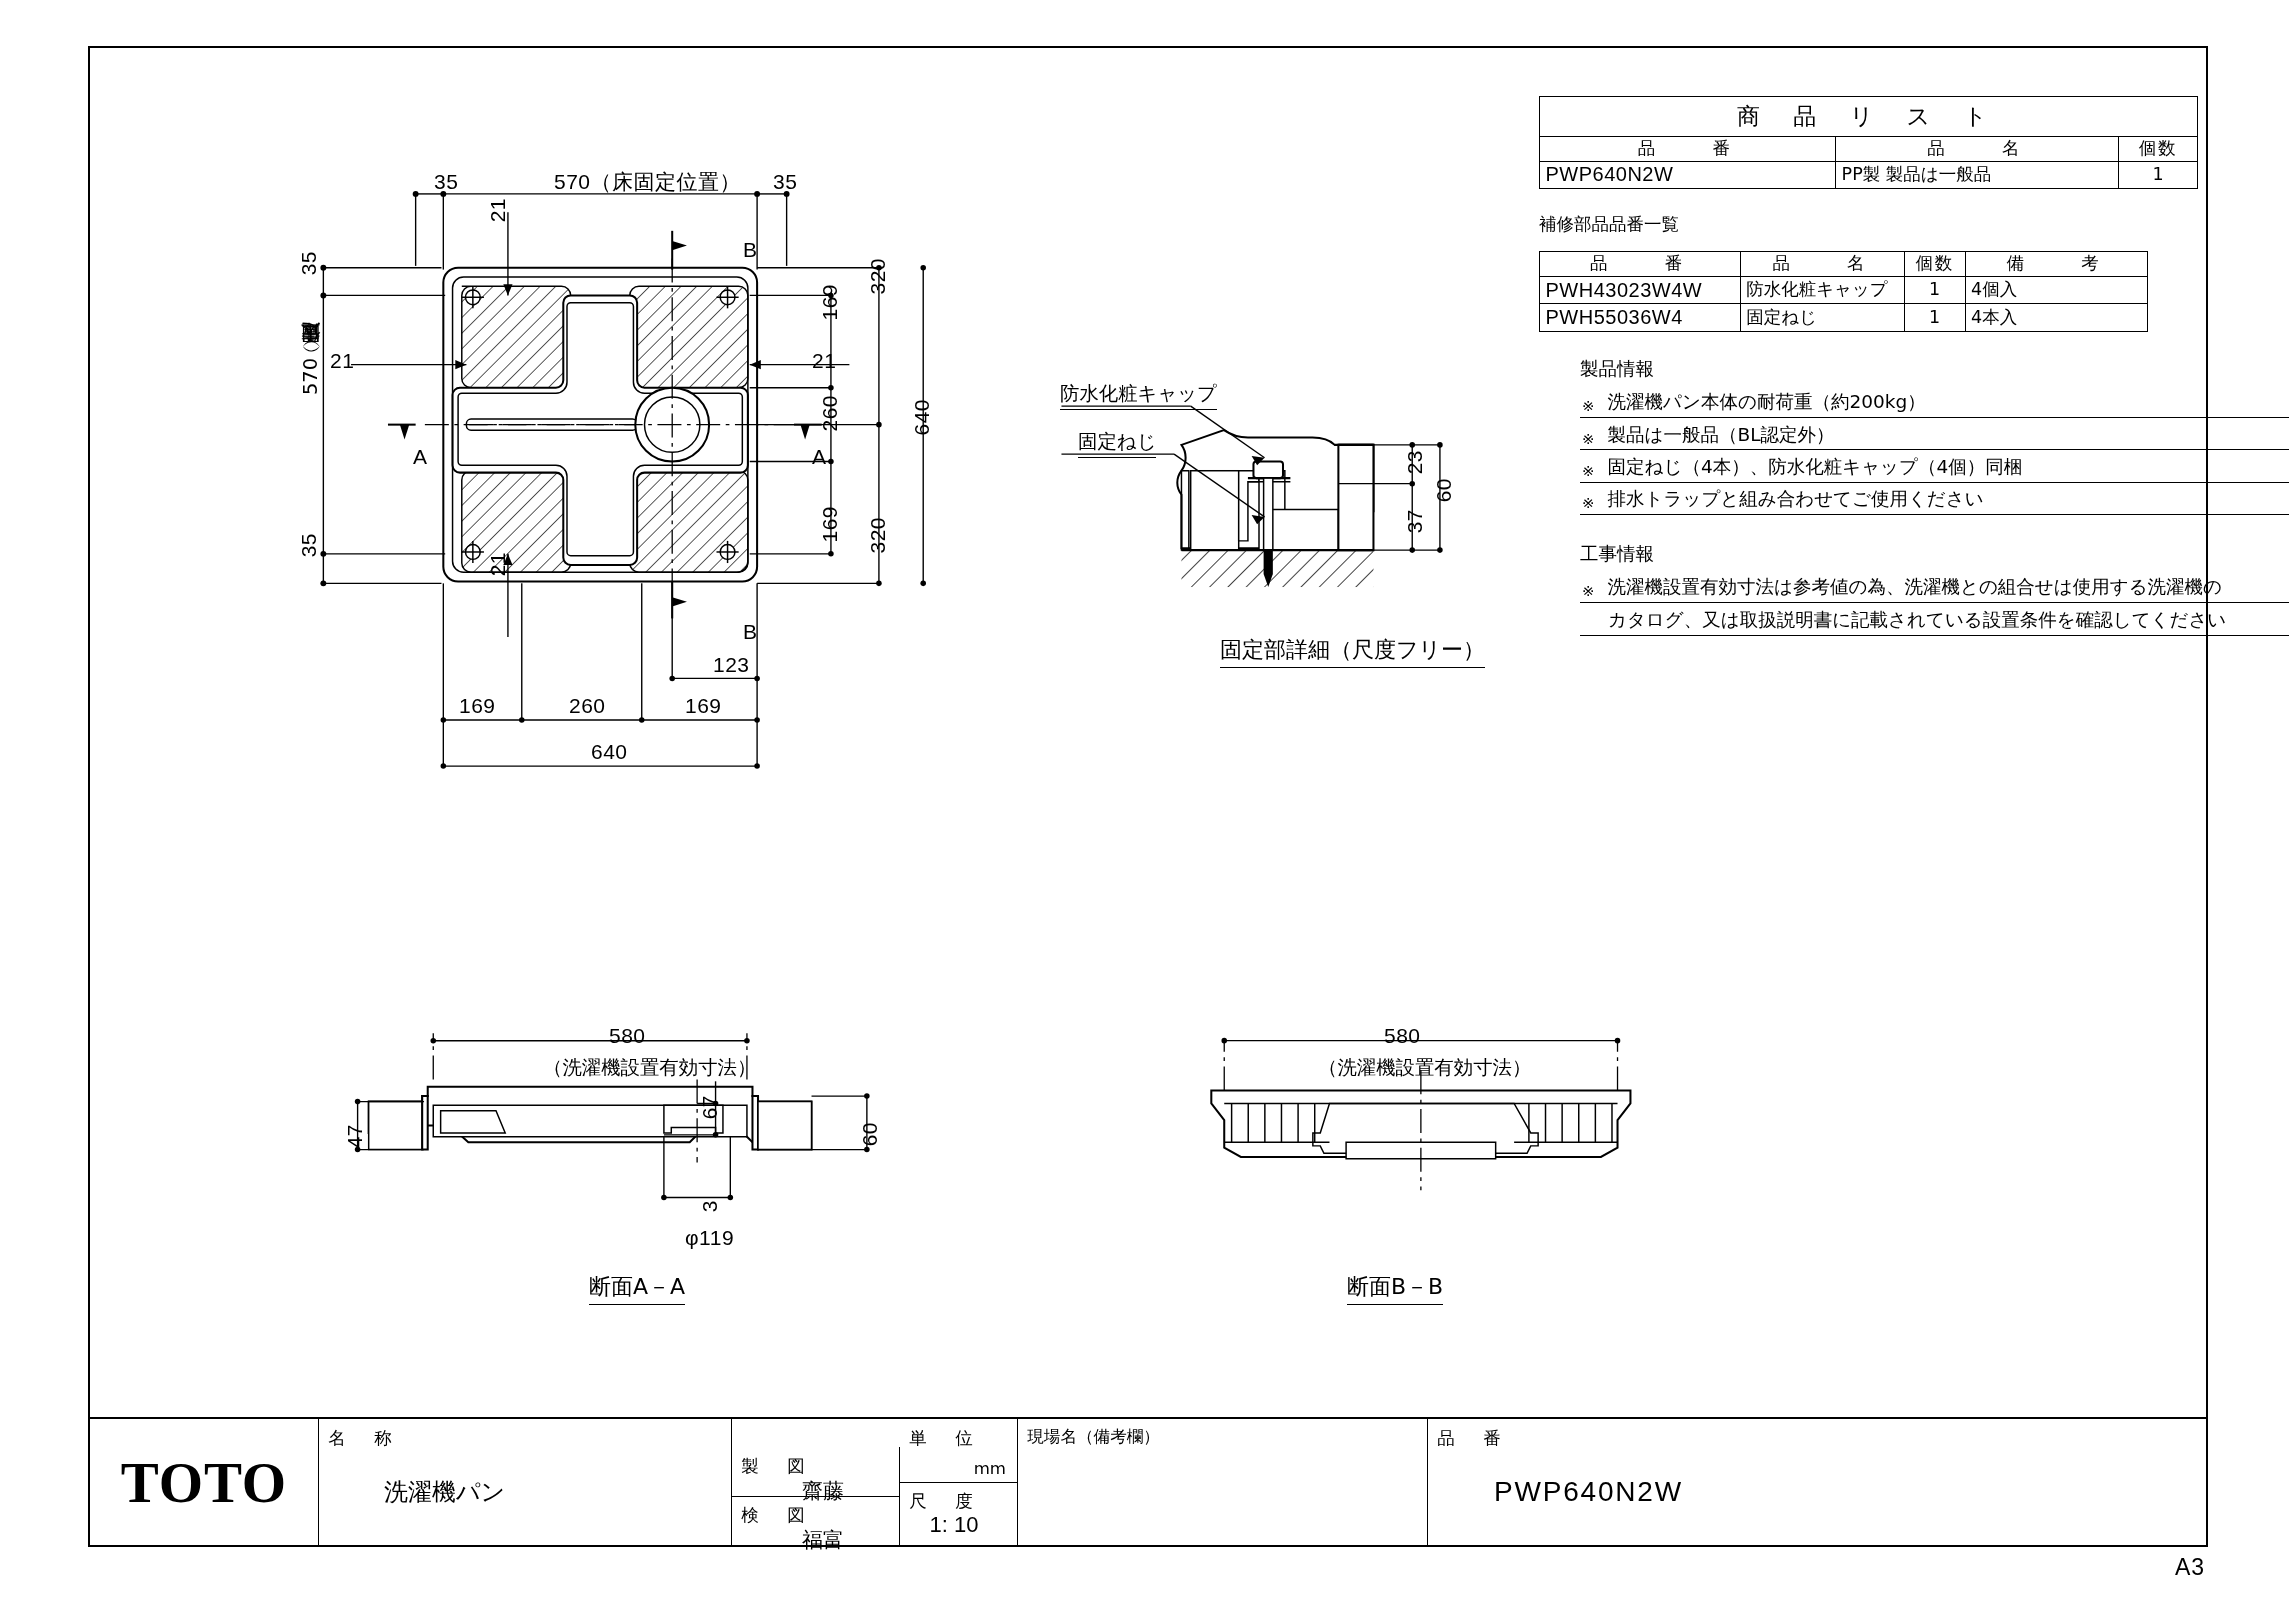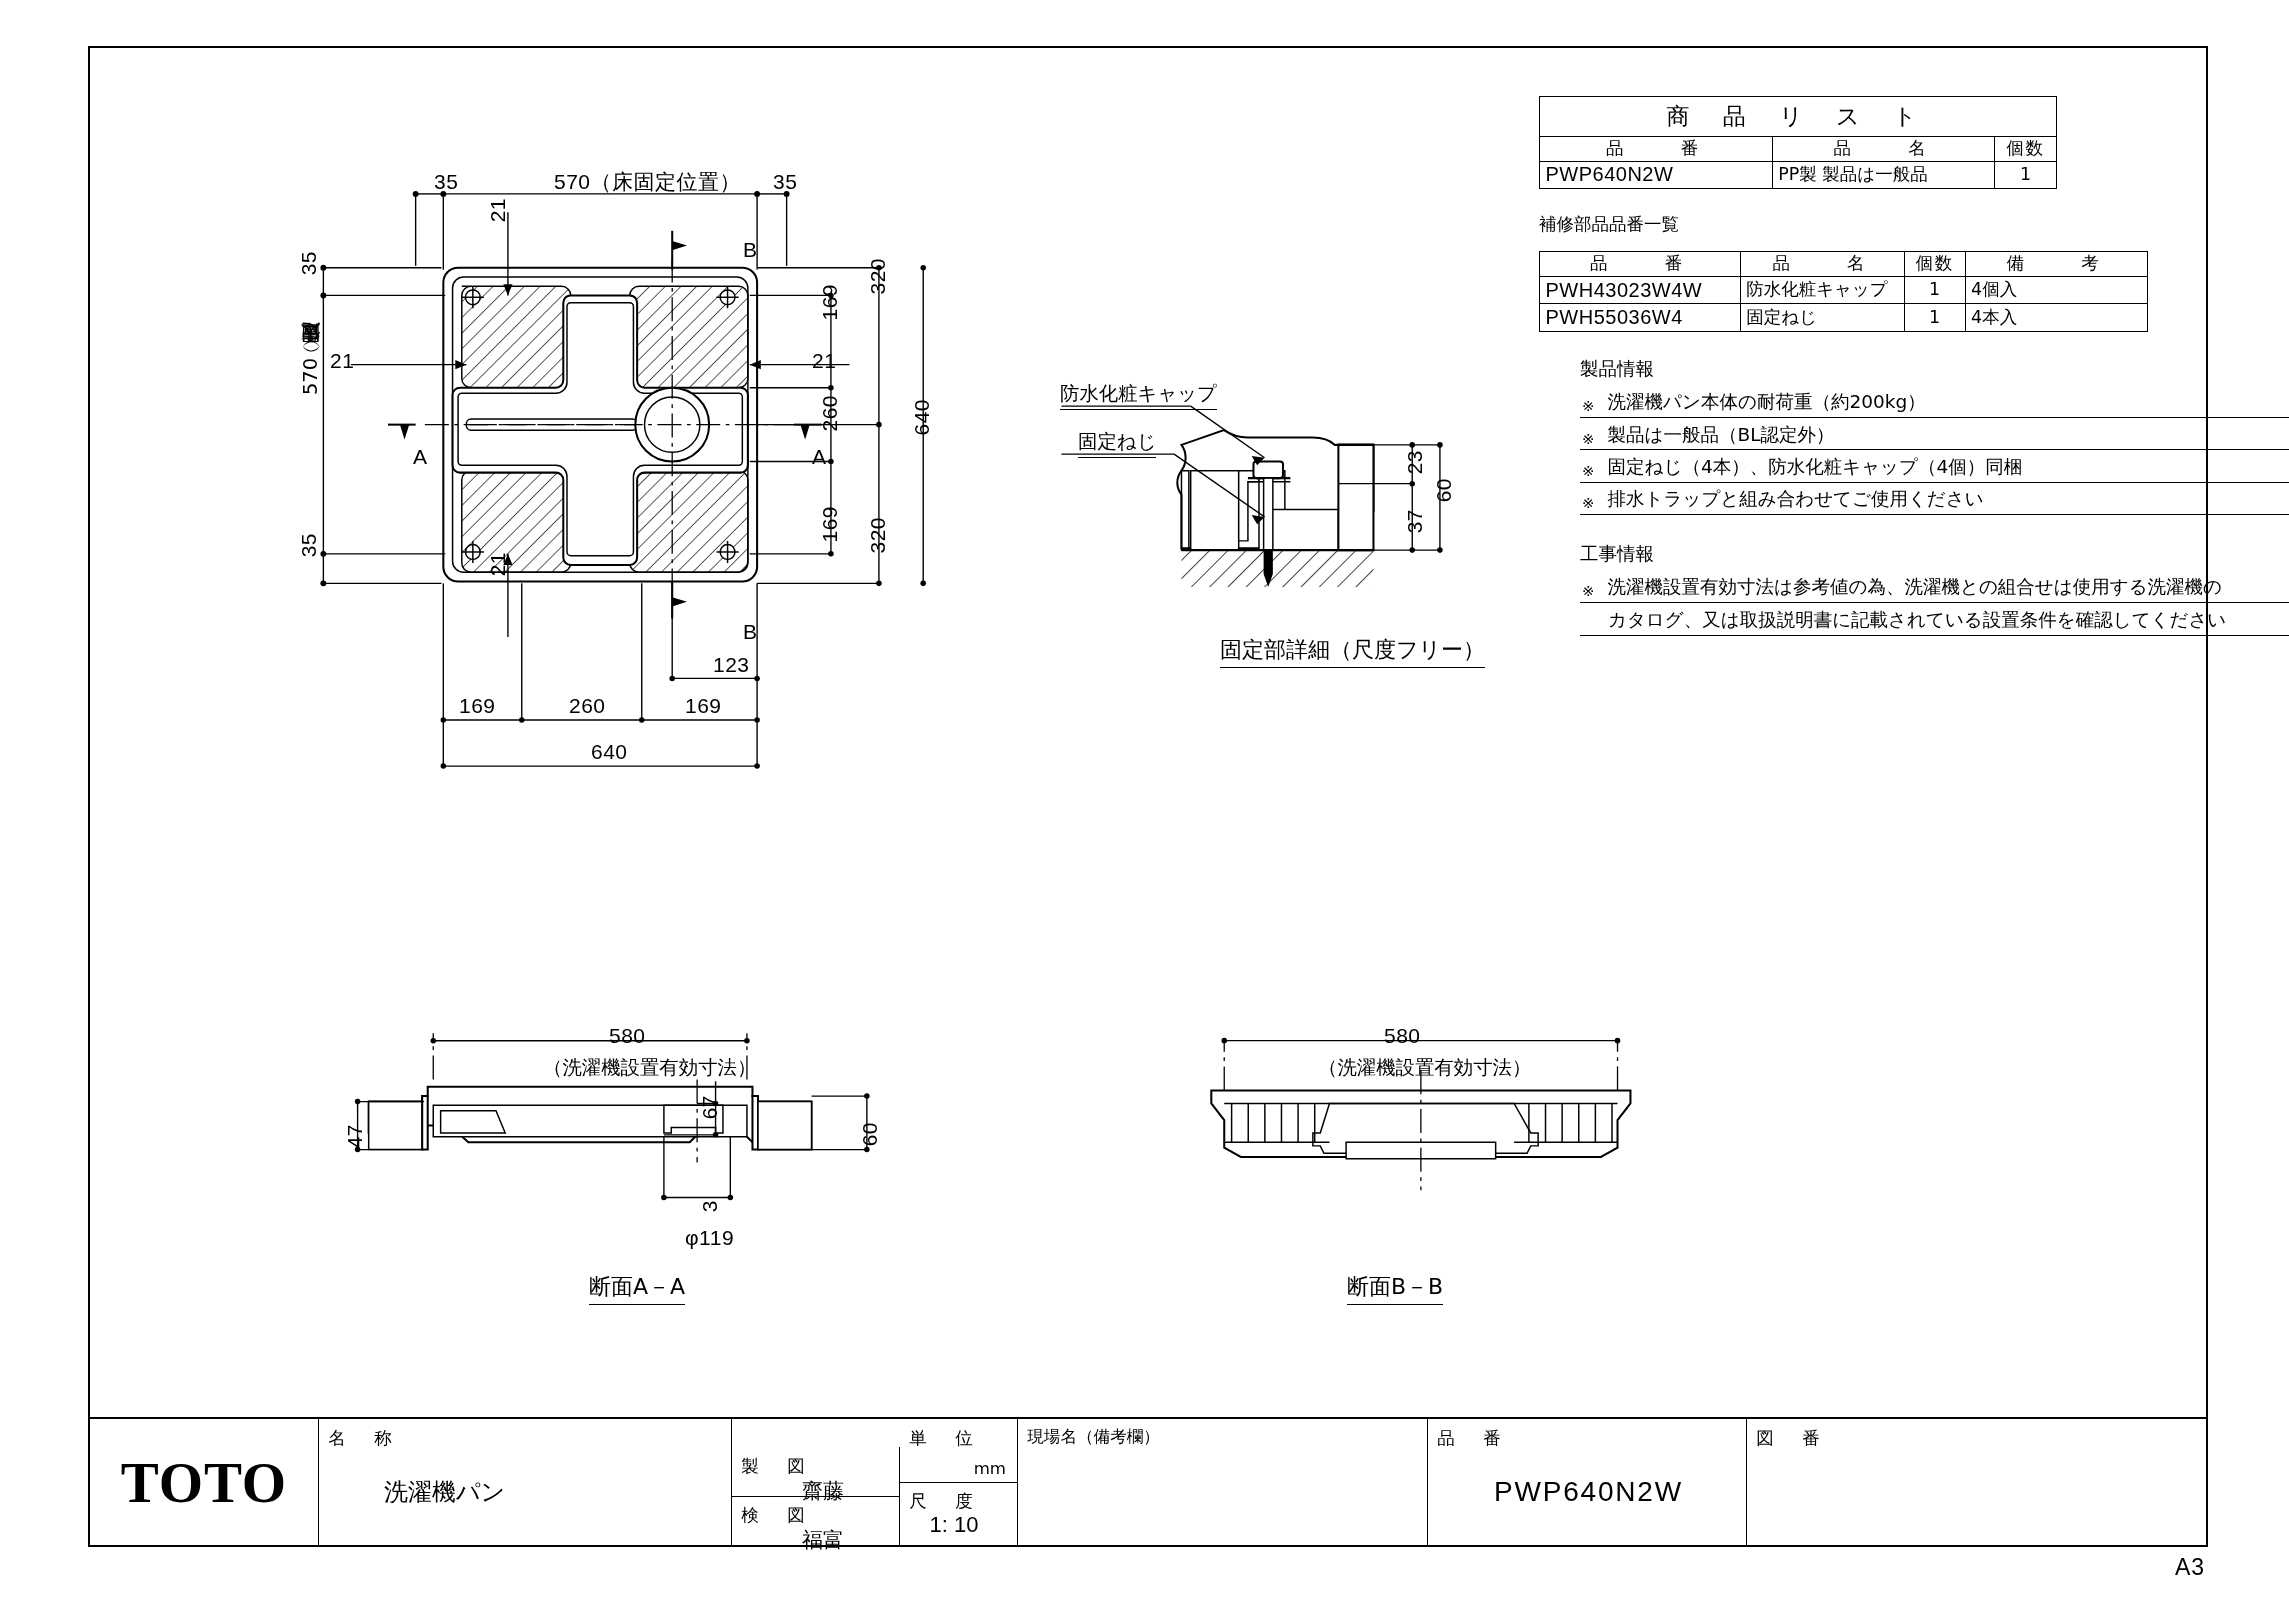--- a/index.html
+++ b/index.html
@@ -466,21 +466,21 @@
           <circle cx="36" cy="18" r="3"></circle>
           <circle cx="462" cy="18" r="3"></circle>
         </g>
     </svg>
 
     <div class="t num" style="left:1384px;top:1024px;">580</div>
     <div class="t jp" style="left:1318px;top:1054px;">（洗濯機設置有効寸法）</div>
     <div class="t cap" style="left:1347px;top:1272px;">断面B－B</div>
   </div>
 
-  <table class="tbl" style="left:1539px;top:96px;width:518px;">
+  <table class="tbl" style="left:1539px;top:96px;width:659px;">
     <tbody>
         <tr>
       <td class="ttl" colspan="3">商 品 リ ス ト</td>
     </tr>
     <tr>
       <td class="hd" style="width:45%;">品　　番</td>
       <td class="hd" style="width:43%;">品　　名</td>
       <td class="hd2" style="width:12%;">個数</td>
     </tr>
     <tr>
@@ -583,20 +583,16 @@
     <div class="cell" style="width:410px;">
       <span class="lab2">現場名（備考欄）</span>
       <span class="val" style="left:37px;top:57px;font-size:22px;"></span>
     </div>
 
     <div class="cell" style="width:319px;">
       <span class="lab">品　番</span>
       <span class="val" style="left:66px;top:57px;font-size:28px;letter-spacing:1.8px;font-family:'Liberation Sans',sans-serif;">PWP640N2W</span>
     </div>
 
-    <div class="cell" style="flex:1;">
-      <span class="lab">図　番</span>
-      <span class="val" style="left:37px;top:57px;font-size:22px;"></span>
-    </div>
   </div>
 
 </div>
 
 
 </body></html>

